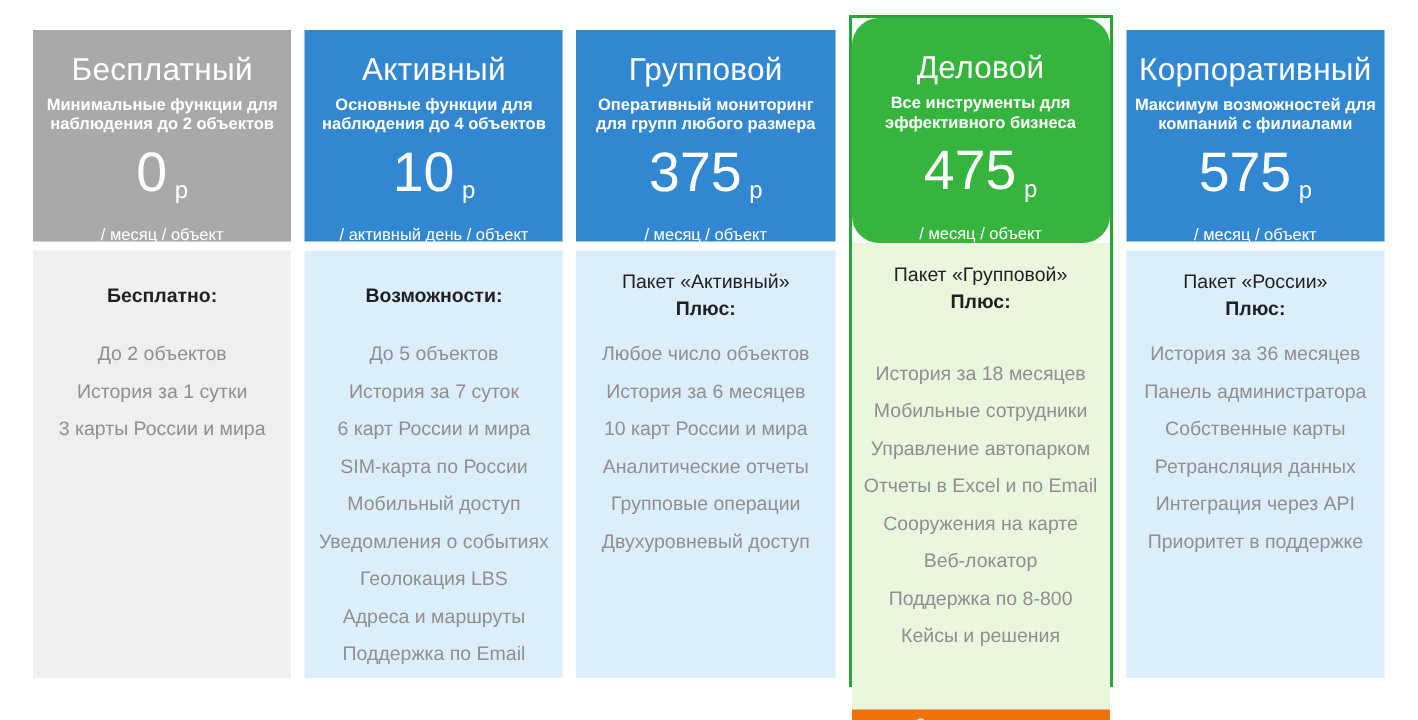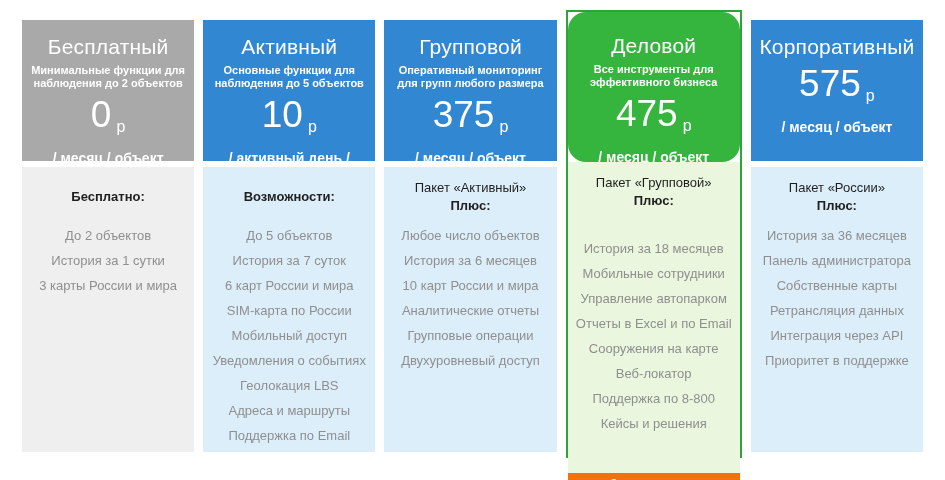--- a/index.html
+++ b/index.html
@@ -78,22 +78,22 @@
     font-weight:400;
   }
   .price-currency{
     font-size:16px;
     font-weight:400;
     position:relative;
     top:5px;
     margin-left:5px;
   }
   .plan-period{
-    font-size:14px;
-    font-weight:700;
+    font-size:11px;
+    font-weight:400;
     margin-top:9px;
   }
   
   .plan-body{
     flex:1 1 auto;
     text-align:center;
     display:flex;
     flex-direction:column;
     padding-top:6px;
   }
@@ -152,21 +152,21 @@
           <li>До 2 объектов</li>
           <li>История за 1 сутки</li>
           <li>3 карты России и мира</li>
         </ul>
     </div>
   </div>
 
   <div class="plan plan--blue">
     <div class="plan-header">
       <div class="plan-title">Активный</div>
-      <div class="plan-subtitle">Основные функции для наблюдения до 5 объектов</div>
+      <div class="plan-subtitle">Основные функции для наблюдения до 4 объектов</div>
       <div class="plan-price"><span class="price-number">10</span><span class="price-currency">р</span></div>
       <div class="plan-period">/ активный день / объект</div>
     </div>
     <div class="plan-body">
       <div class="features-heading">
 
         <div class="line2">Возможности:</div>
       </div>
       <ul class="features-list">
           <li>До 5 объектов</li>
@@ -227,20 +227,21 @@
           <li>Поддержка по 8-800</li>
           <li>Кейсы и решения</li>
         </ul>
       <div class="gift-banner">+ 2 недели в подарок</div>
     </div>
   </div>
 
   <div class="plan plan--blue">
     <div class="plan-header">
       <div class="plan-title">Корпоративный</div>
+      <div class="plan-subtitle">Максимум возможностей для компаний с филиалами</div>
       <div class="plan-price"><span class="price-number">575</span><span class="price-currency">р</span></div>
       <div class="plan-period">/ месяц / объект</div>
     </div>
     <div class="plan-body">
       <div class="features-heading">
         <div class="line1">Пакет «России»</div>
         <div class="line2">Плюс:</div>
       </div>
       <ul class="features-list">
           <li>История за 36 месяцев</li>

